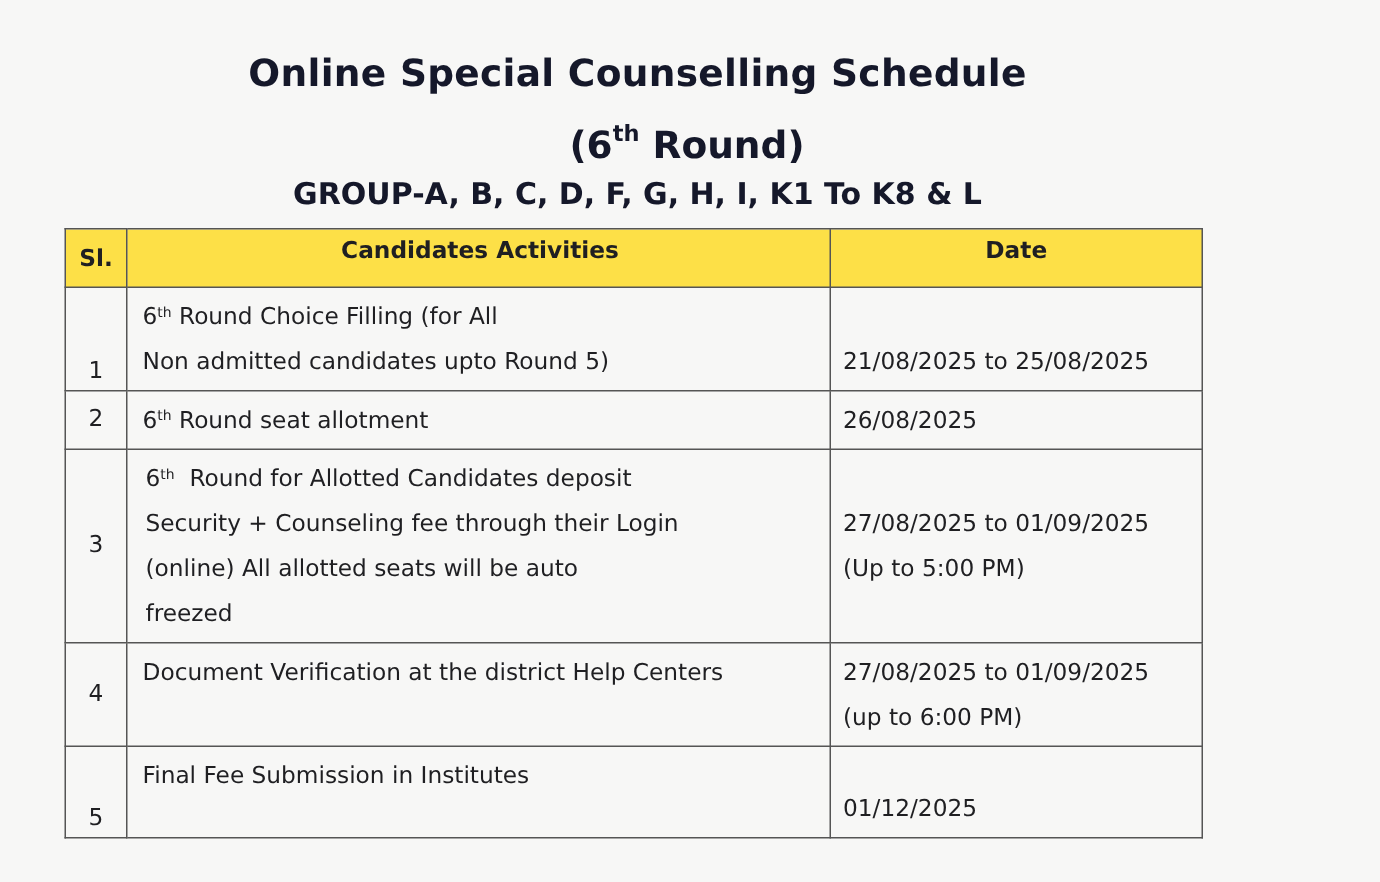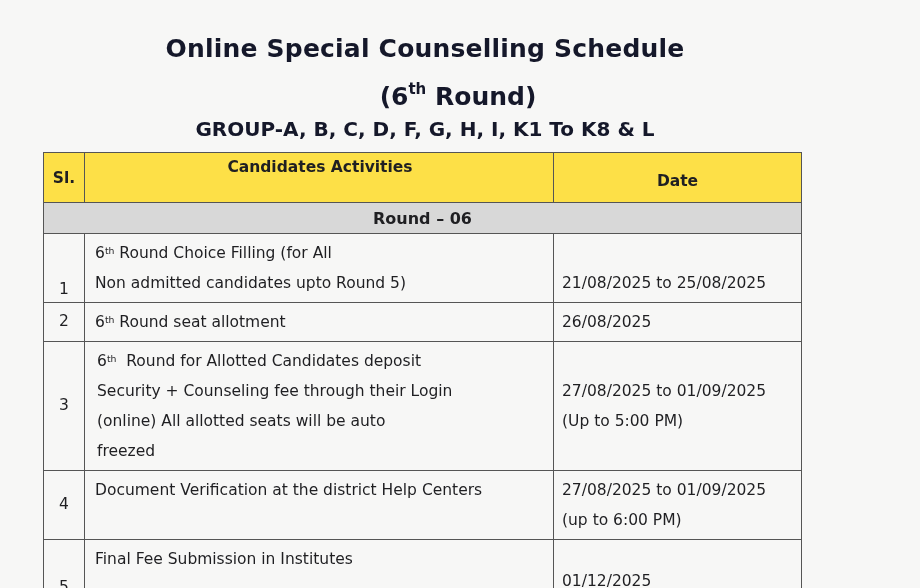--- a/index.html
+++ b/index.html
@@ -43,27 +43,24 @@
 
 <div class="title t1">Online Special Counselling Schedule</div>
 <div class="title t2"><span>(6</span><sup>th</sup><span> Round)</span></div>
 <div class="title t3">GROUP-A, B, C, D, F, G, H, I, K1 To K8 &amp; L</div>
 
 <table>
   <thead>
     <tr>
       <th class="sl" style="vertical-align:middle;padding:0">Sl.</th>
       <th class="act" style="text-align:center;line-height:20px">Candidates Activities</th>
-      <th style="text-align:center;line-height:20px;vertical-align:top;padding-top:18px">Date</th>
+      <th style="text-align:center;line-height:20px;vertical-align:top;padding-top:4px">Date</th>
     </tr>
   </thead>
   <tbody id="tbody">
-    <tr class="round-row">
-      <td colspan="3">Round – 06</td>
-    </tr>
   <tr>
         <td class="sl">1</td>
         <td class="act">
           <span class="line"><span>6</span><sup>th</sup><span style="white-space: pre-wrap;"> Round Choice Filling (for All</span></span>
           <span class="line"><span style="white-space: pre-wrap;">Non admitted candidates upto Round 5)</span></span>
         </td>
         <td class="date va-bottom">
           <span class="line">21/08/2025 to 25/08/2025</span>
         </td>
       </tr>

